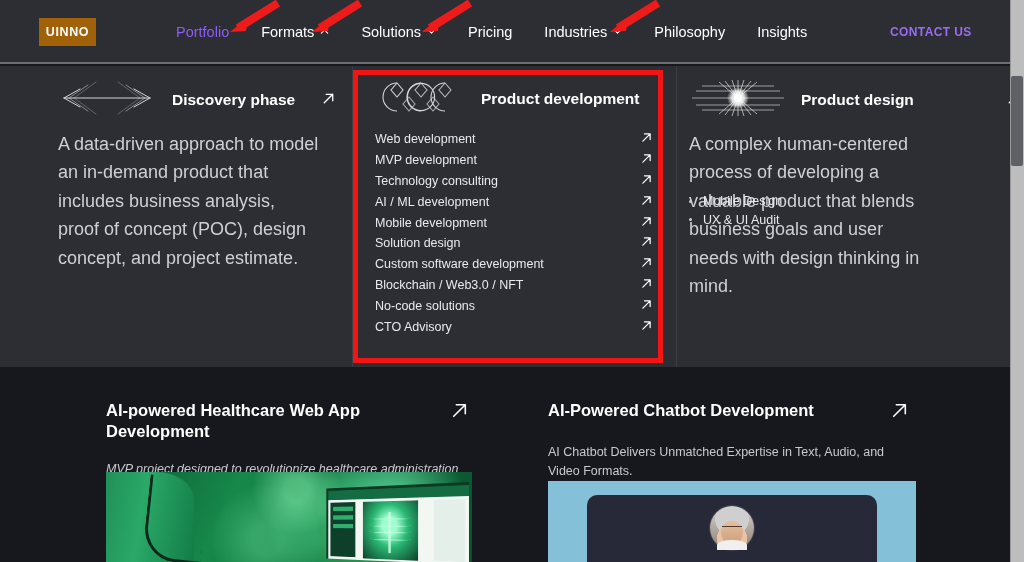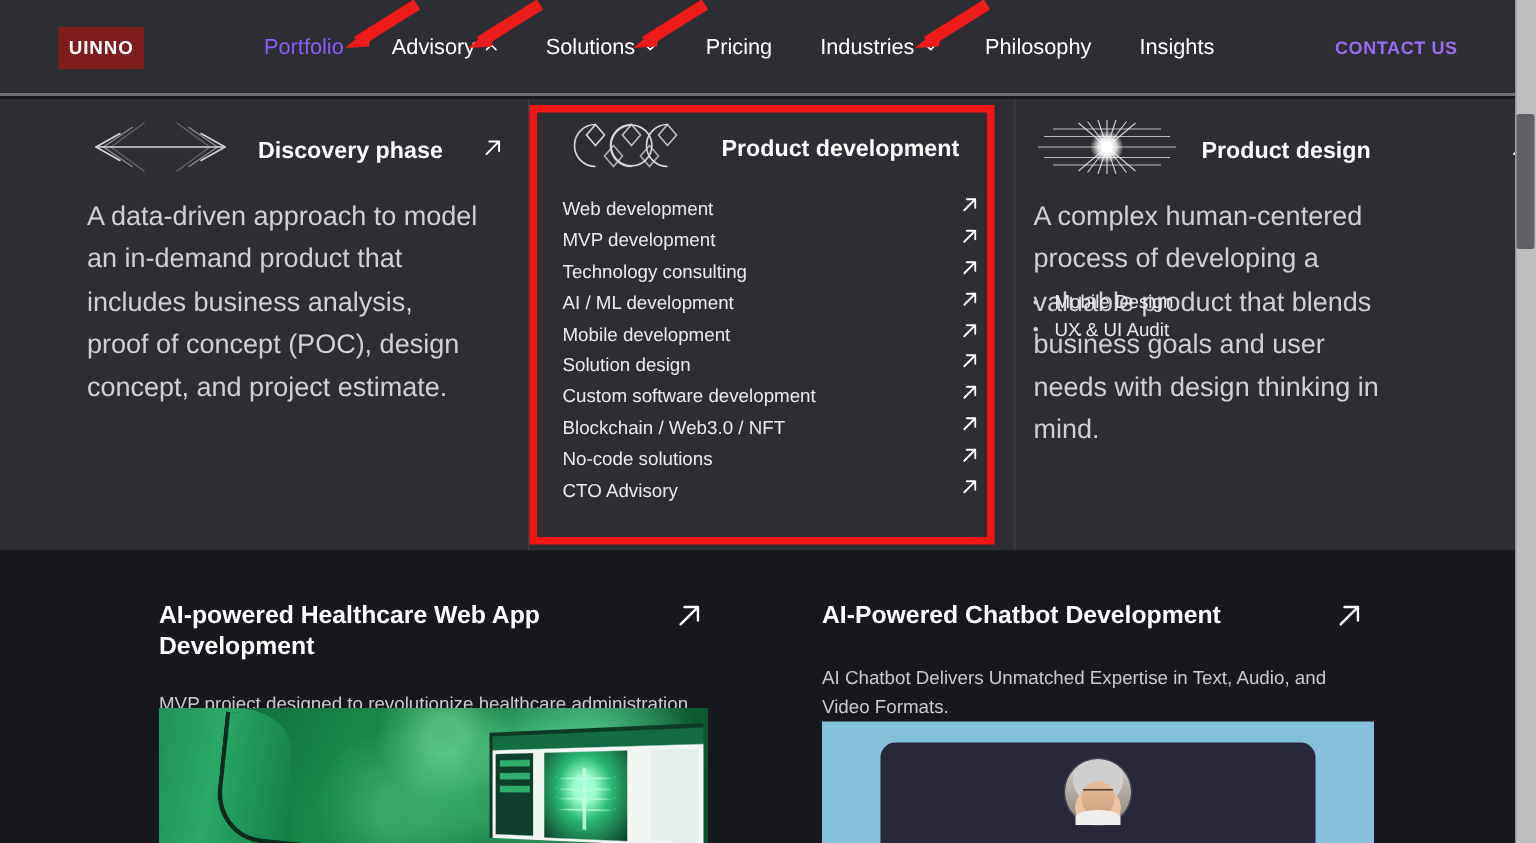--- a/index.html
+++ b/index.html
@@ -13,21 +13,21 @@
 
   
   #header {
     position: absolute; left: 0; top: 0; width: 1010px; height: 64px;
     background: #2d2e33;
     border-bottom: 2px solid #6c6e75;
   }
   #logo-box {
     position: absolute; left: 39px; top: 18px;
     width: 57px; height: 28px;
-    background: #7f1d1d;
+    background: #a16207;
     display: flex; align-items: center; justify-content: center;
   }
   #logo-text {
     color: #ffffff; font-size: 12.5px; font-weight: 700;
     letter-spacing: 0.6px;
   }
   #nav { position: absolute; left: 160px; top: 0; height: 64px;
          display: flex; align-items: center; gap: 0px; }
   .nav-item {
     display: flex; align-items: center; gap: 6px;
@@ -201,21 +201,21 @@
       <span id="logo-text">UINNO</span>
     </div>
 
     <div id="nav">
 
       <div class="nav-item active">
         <span>Portfolio</span>
       </div>
 
       <div class="nav-item">
-        <span>Advisory</span>
+        <span>Formats</span>
         <span class="chev">
           <svg width="9" height="9" viewBox="0 0 10 10">
               <path d="M1.5 6.8L5 3.3l3.5 3.5" stroke="#ffffff" stroke-width="1.2" fill="none" stroke-linecap="round" stroke-linejoin="round"></path>
             </svg>
         </span>
       </div>
 
       <div class="nav-item">
         <span>Solutions</span>
         <span class="chev">
@@ -431,21 +431,21 @@
 
     <div class="case-card" style="left:106px; width:380px;">
       <div style="position:relative; width:380px;">
         <div class="case-title" style="width:300px; padding-top:33px;">AI-powered Healthcare Web App Development</div>
         <span style="position:absolute; right:17px; top:34px;">
           <svg width="19" height="19" viewBox="0 0 18 18">
             <path d="M3.5 14.5 L14.5 3.5 M6 3.5 H14.5 V12" stroke="#ffffff" stroke-width="1.5" fill="none" stroke-linecap="round" stroke-linejoin="round"></path>
           </svg>
         </span>
       </div>
-      <div class="case-sub" style="width:360px; padding-top:18px;">MVP project designed to revolutionize healthcare administration</div>
+      <div class="case-sub" style="width:360px; padding-top:18px;font-style:italic;">MVP project designed to revolutionize healthcare administration</div>
 
       <div class="thumb thumb-health" style="left:0px; top:105px; width:366px; height:90px;">
         <div class="scrub"></div>
         <div class="stetho"></div>
         <div class="laptop">
           <div class="laptop-bar"></div>
           <div class="laptop-sidebar">
             <div class="laptop-sb-line" style="top:8%;"></div>
             <div class="laptop-sb-line" style="top:24%;"></div>
             <div class="laptop-sb-line" style="top:40%;"></div>

